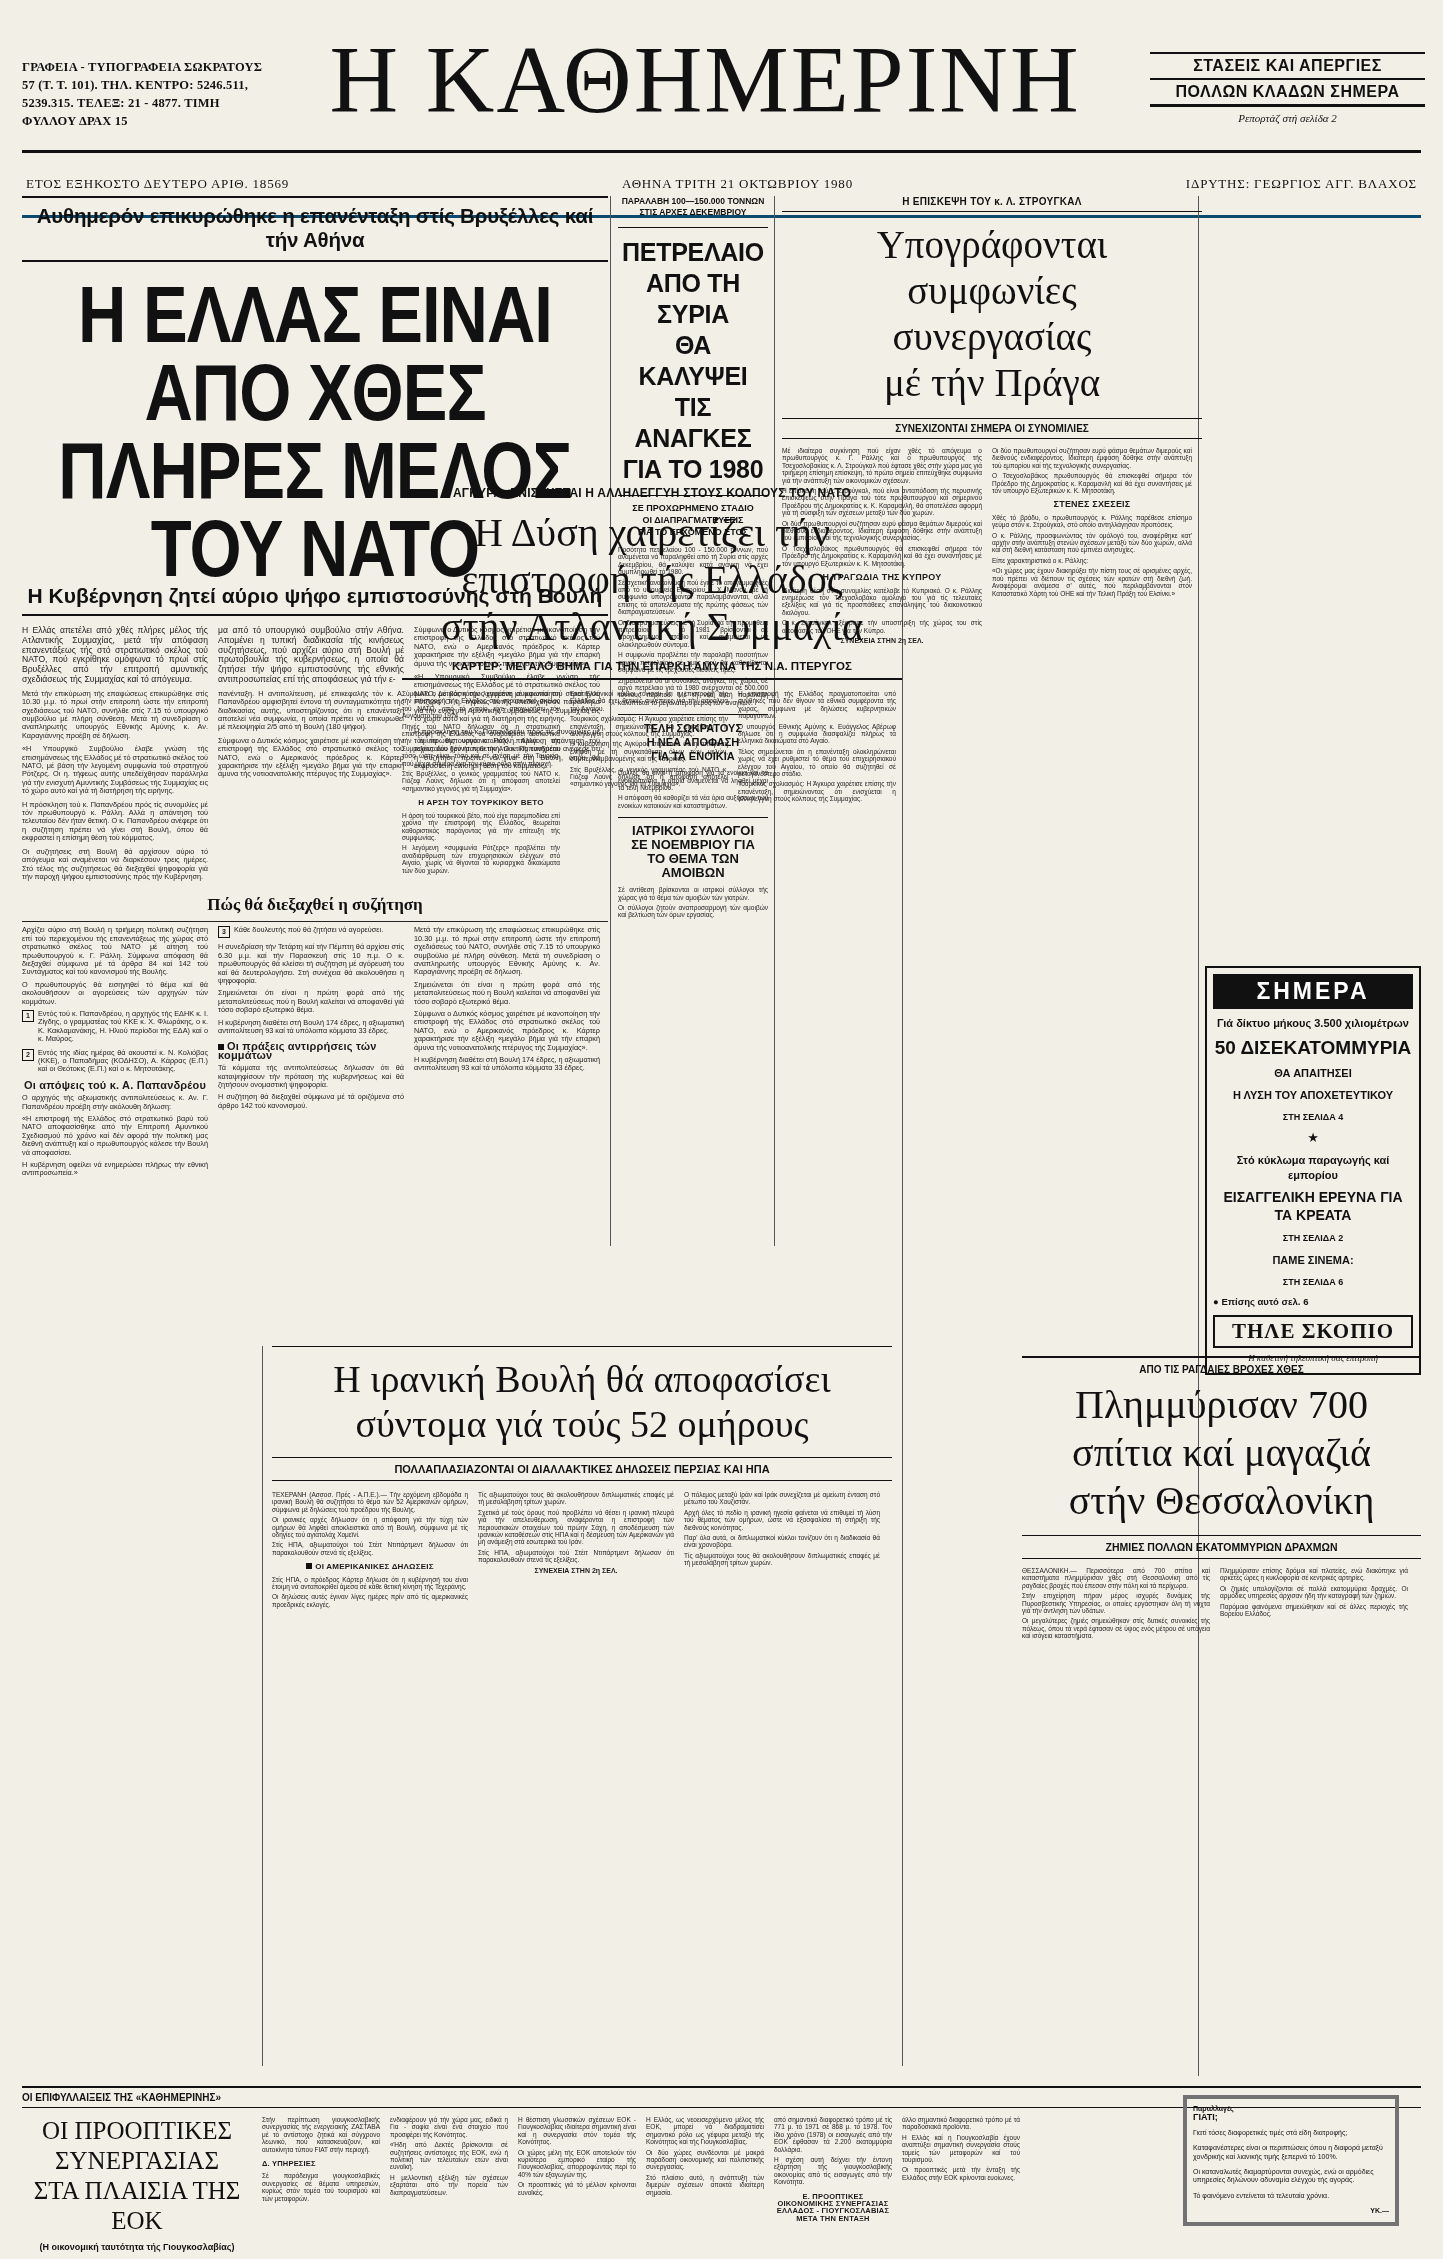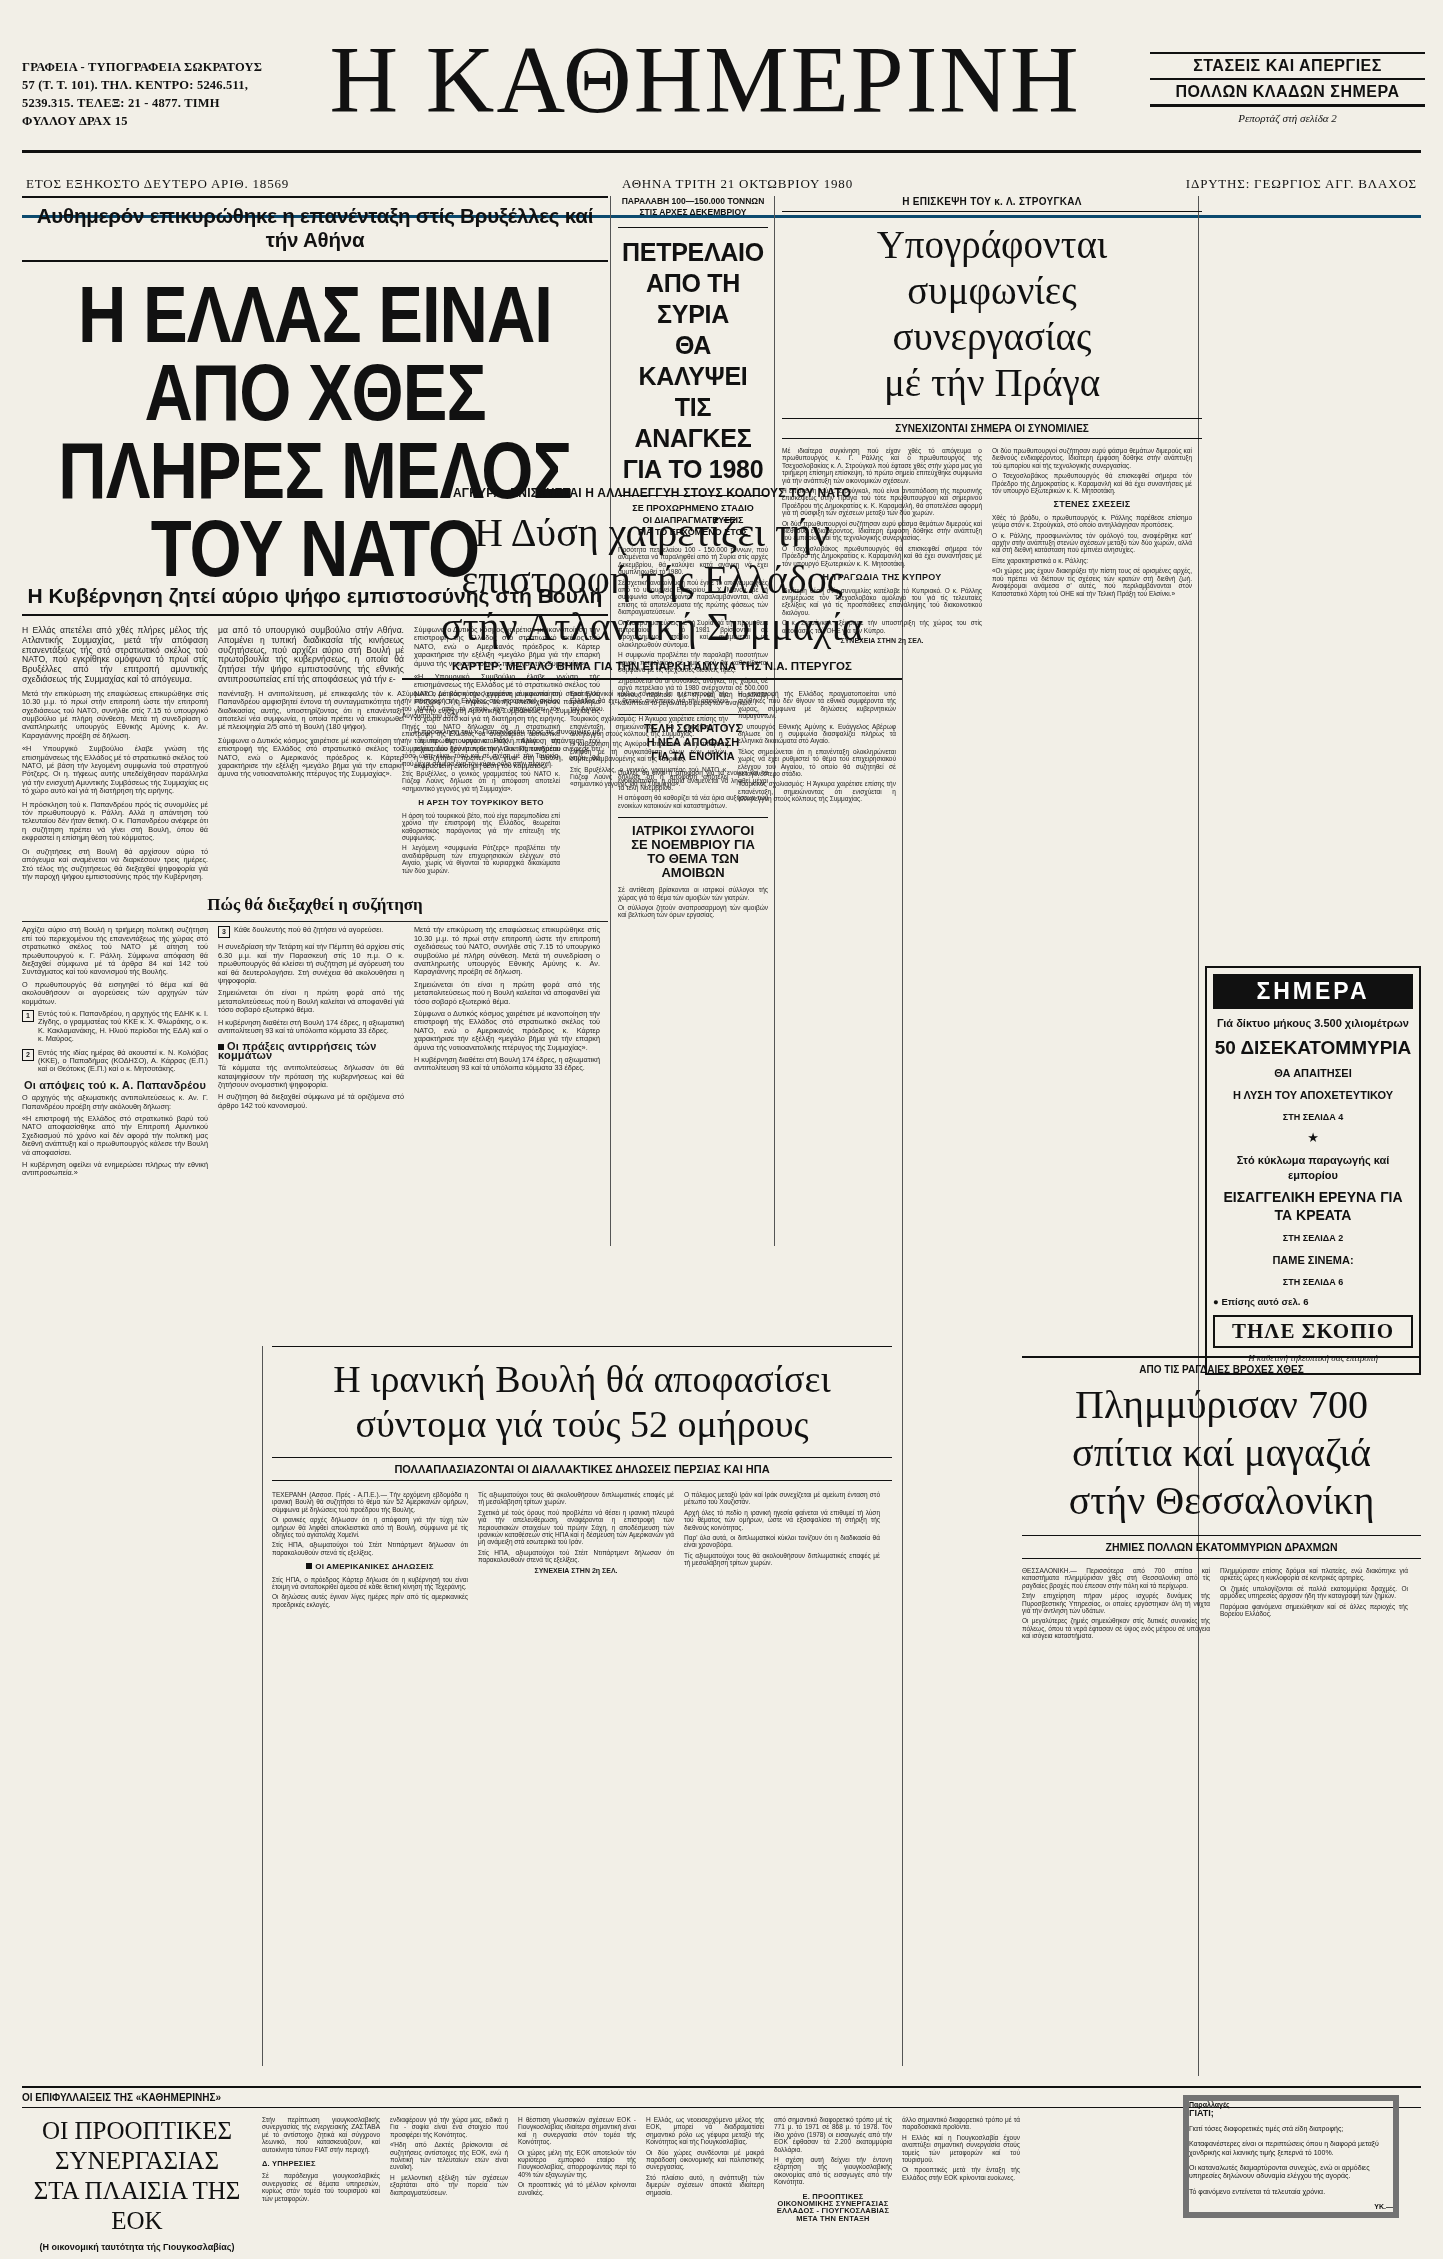--- a/index.html
+++ b/index.html
@@ -128,22 +128,22 @@
 
   
   #bottom{position:absolute;left:22px;top:2086px;width:1399px;height:160px;}
   #bottom-head{font-family:"Liberation Sans",sans-serif;font-weight:700;font-size:10px;
       border-top:2px solid #111;border-bottom:1px solid #111;padding:4px 0;}
   #eok-title{font-family:"Liberation Serif",serif;font-size:25px;line-height:30px;text-align:center;}
   #eok-sub{font-family:"Liberation Sans",sans-serif;font-weight:700;font-size:9px;text-align:center;margin-top:6px;}
   #eok-by{font-family:"Liberation Serif",serif;font-weight:700;font-size:11px;text-align:center;margin-top:5px;}
 
   
-  #note{position:absolute;left:1183px;top:2095px;width:216px;border:6px solid #737373;
-      box-sizing:border-box;font-family:"Liberation Sans",sans-serif;font-size:7px;line-height:8.4px;}
+  #note{position:absolute;left:1183px;top:2095px;width:216px;border:4px solid #737373;
+      padding:6px;box-sizing:border-box;font-family:"Liberation Sans",sans-serif;font-size:7px;line-height:8.4px;}
   #note .t{font-weight:700;font-size:9px;margin-bottom:4px;}
 </style>
 </head>
 <body>
 
 <div id="page">
 
   <div id="masthead">
     <div id="mh-left">ΓΡΑΦΕΙΑ - ΤΥΠΟΓΡΑΦΕΙΑ ΣΩΚΡΑΤΟΥΣ 57 (Τ. Τ. 101). ΤΗΛ. ΚΕΝΤΡΟ: 5246.511, 5239.315. ΤΕΛΕΞ: 21 - 4877. ΤΙΜΗ ΦΥΛΛΟΥ ΔΡΑΧ 15</div>
     <div id="mh-title">Η ΚΑΘΗΜΕΡΙΝΗ</div>

